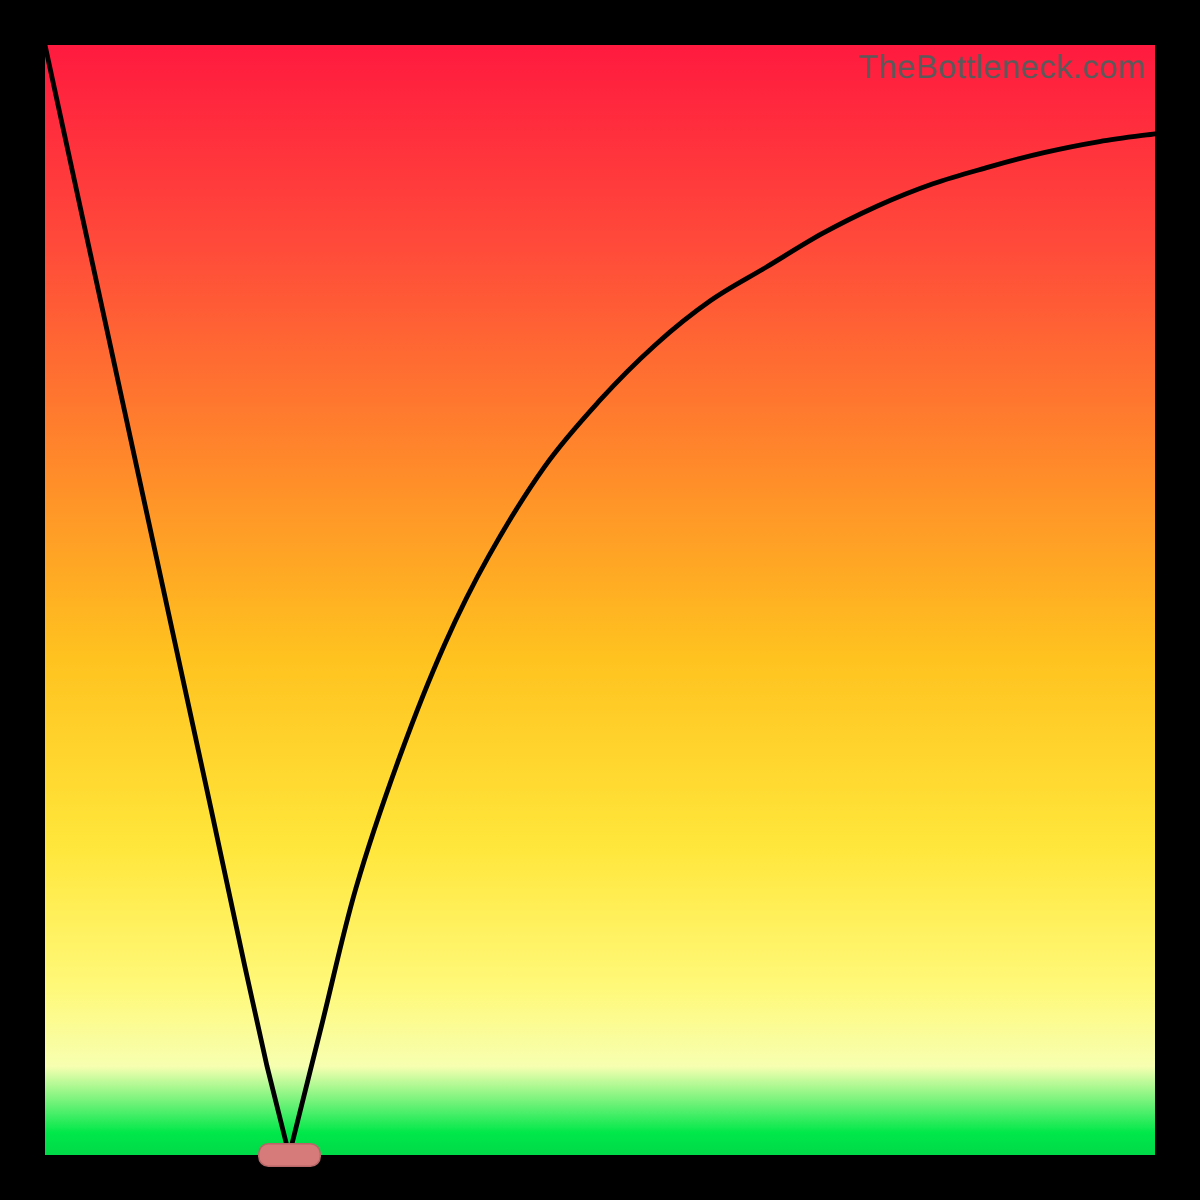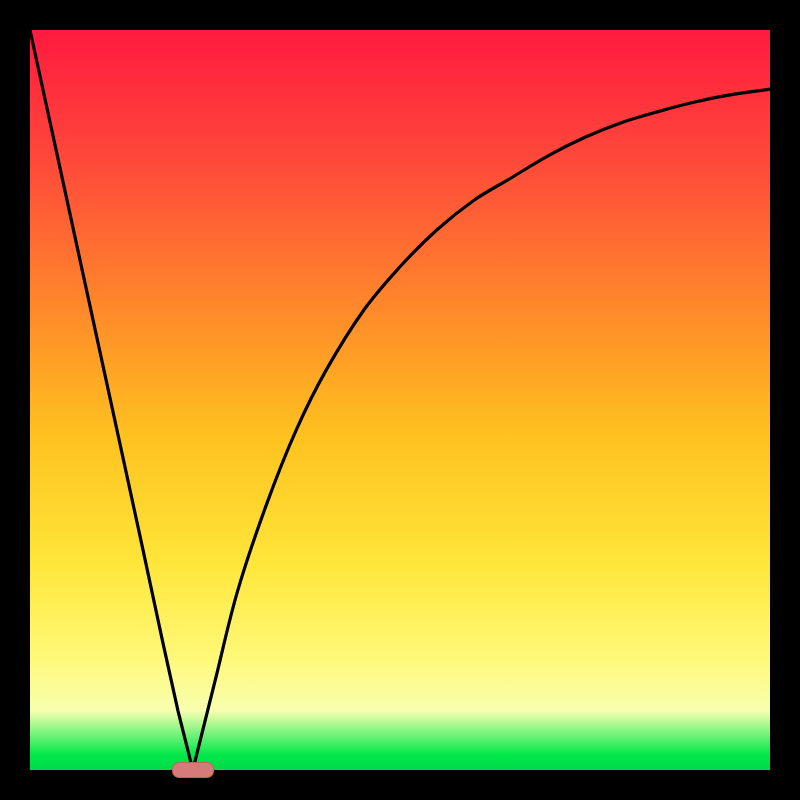--- a/index.html
+++ b/index.html
@@ -62,20 +62,21 @@
     border: 1px solid rgba(0,0,0,0.15);
     transform: translate(-50%, -50%);
   }
 </style>
 </head>
 <body>
 
 <div class="frame">
   <div class="plot-area">
 
+    <div class="watermark">TheBottleneck.com</div>
 
     <svg class="curve" viewBox="0 0 740 740" preserveAspectRatio="none">
       <path d="M0.0 0.0 L37.0 170.2 L74.0 340.4 L111.0 510.6 L133.2 614.2 L148.0 680.8 L162.8 740.0 L162.8 740.0 C166.5 725.2 177.6 680.8 185.0 651.2 C192.4 621.6 198.6 592.0 207.2 562.4 C215.8 532.8 226.9 500.7 236.8 473.6 C246.7 446.5 256.5 421.8 266.4 399.6 C276.3 377.4 284.9 360.1 296.0 340.4 C307.1 320.7 320.7 298.5 333.0 281.2 C345.3 263.9 357.7 250.4 370.0 236.8 C382.3 223.2 394.7 210.9 407.0 199.8 C419.3 188.7 431.7 178.8 444.0 170.2 C456.3 161.6 468.7 155.4 481.0 148.0 C493.3 140.6 505.7 132.6 518.0 125.8 C530.3 119.0 542.7 112.9 555.0 107.3 C567.3 101.8 579.7 96.8 592.0 92.5 C604.3 88.2 616.7 84.9 629.0 81.4 C641.3 77.9 653.7 74.6 666.0 71.8 C678.3 68.9 690.7 66.5 703.0 64.4 C715.3 62.3 733.8 60.1 740.0 59.2 " fill="none" stroke="#000000" stroke-width="3.2" stroke-linejoin="round" stroke-linecap="round"></path>
     </svg>
 
     <div class="marker" style="left: 162.8px; top: 740px; background: rgb(215, 122, 122);"></div>
 
   </div>
 </div>
 

